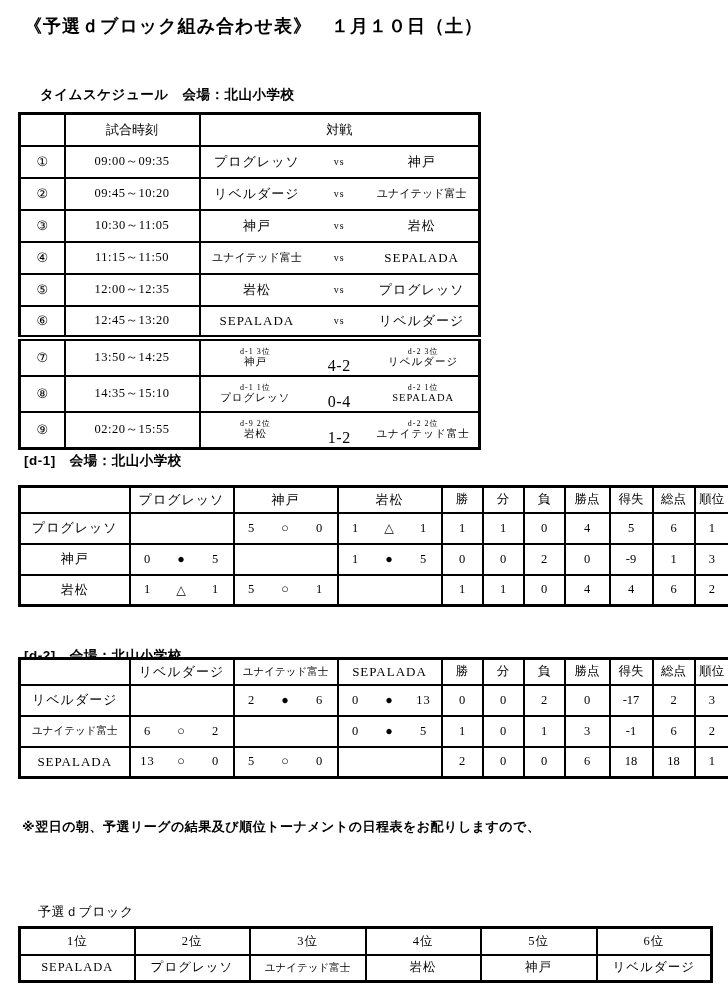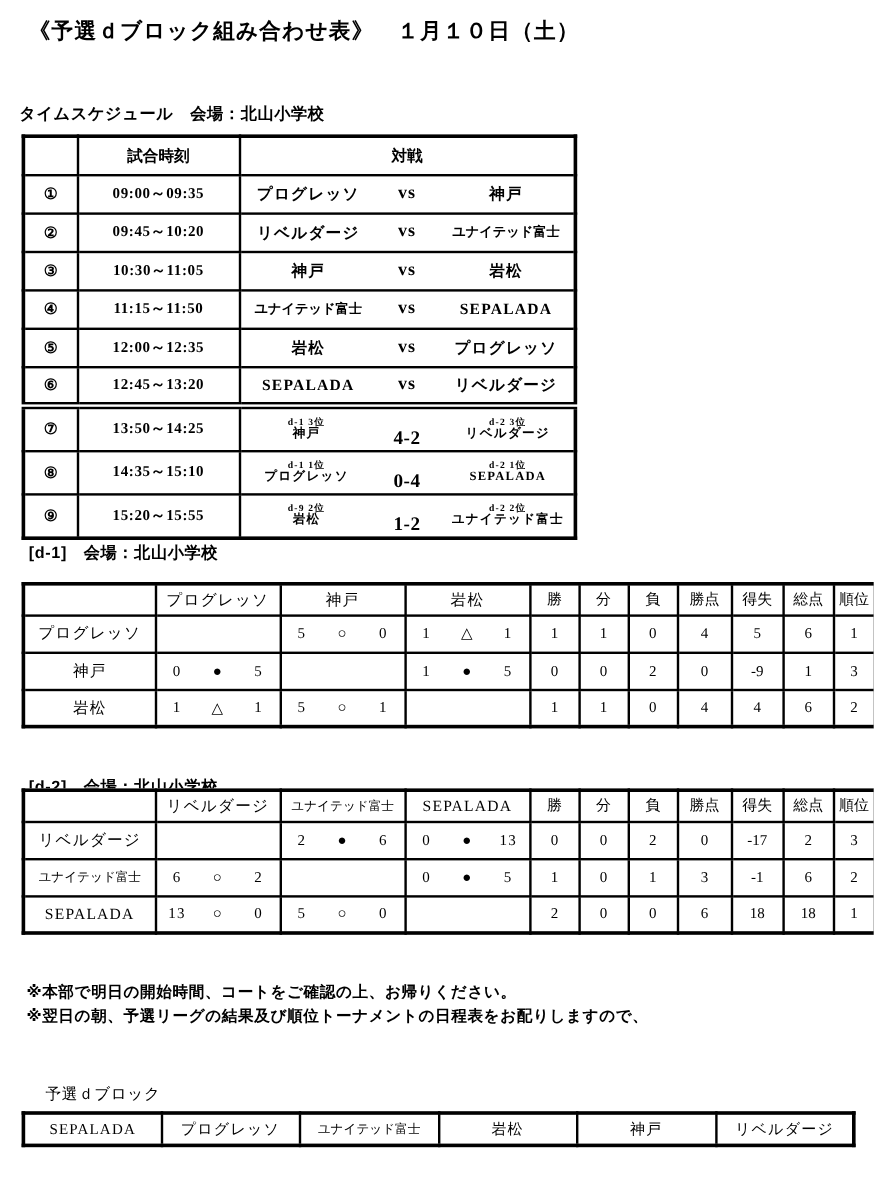--- a/index.html
+++ b/index.html
@@ -11,38 +11,38 @@
   .abs{position:absolute;}
   .doc-title{
     top:14px;left:24px;
     font-family:"Liberation Sans","DejaVu Sans",sans-serif;
     font-weight:bold;font-size:18px;letter-spacing:1px;
   }
   .sec-heading{
     font-family:"Liberation Sans","DejaVu Sans",sans-serif;
     font-weight:bold;font-size:13.5px;letter-spacing:0.5px;
   }
-  .h-schedule{top:86px;left:16px;}
+  .h-schedule{top:86px;left:40px;}
   .h-d1{top:452px;left:24px;}
   .h-d2{top:647px;left:24px;}
   .h-final{top:903px;left:38px;font-family:"Liberation Serif","DejaVu Serif",serif;font-weight:normal;font-size:13px;}
 
   table{border-collapse:collapse;table-layout:fixed;background:#fff;}
   table{border:3px solid #000;}
   td{border:2px solid #000;padding:0;text-align:center;vertical-align:middle;overflow:hidden;font-size:13px;}
 
   
-  .t1{left:18px;top:112px;width:460px;font-weight:bold;}
+  .t1{left:18px;top:112px;width:460px;}
   .t1 tr{height:32px;}
   .t1 tr.po{height:30px;}
   .t1 .time{font-size:12.5px;letter-spacing:0.5px;}
   .t1 .match-flex{display:flex;align-items:center;width:100%;}
   .t1 .team{flex:1.1;font-size:13px;letter-spacing:1px;}
   .t1 .team.sm{font-size:11px;letter-spacing:0;}
-  .t1 .vs{width:52px;font-size:15px;letter-spacing:1px;text-align:center;}
+  .t1 .vs{width:52px;font-size:10px;letter-spacing:1px;text-align:center;}
   .t1 tr.po-first td{border-top:6px double #000;}
   .t1 .side{flex:1.15;display:flex;flex-direction:column;justify-content:center;line-height:1.15;}
   .t1 .tag{font-size:8px;letter-spacing:1px;}
   .t1 .pname{font-size:10.5px;letter-spacing:1px;}
   .t1 .score{width:58px;font-size:16px;letter-spacing:0.5px;margin-top:16px;}
   .no-cell{font-size:13px;}
 
   
   .lg{left:18px;width:710px;}
   .lg1{top:485px;}
@@ -181,21 +181,21 @@
       <span class="score">0-4</span>
       <span class="side">
         <span class="tag">d-2 1位</span>
         <span class="pname">SEPALADA</span>
       </span>
     </div>
         </td>
   </tr>
   <tr class="po">
     <td class="no-cell">⑨</td>
-    <td class="time">15:20～15:55</td>
+    <td class="time">02:20～15:55</td>
     <td>
           <div class="match-flex">
       <span class="side">
         <span class="tag">d-9 2位</span>
         <span class="pname">岩松</span>
       </span>
       <span class="score">1-2</span>
       <span class="side">
         <span class="tag">d-2 2位</span>
         <span class="pname sm">ユナイテッド富士</span>
@@ -452,37 +452,44 @@
     <td class="st">0</td>
     <td class="st">6</td>
     <td class="st">18</td>
     <td class="st">18</td>
     <td class="st">1</td>
   </tr>
   </tbody>
 </table>
 
 <div class="abs notes">
-  <div>※本部で明日の開始時間、コートをご確認の上、お帰りください。</div>
   <div>※翌日の朝、予選リーグの結果及び順位トーナメントの日程表をお配りしますので、</div>
 </div>
 
 <div class="abs sec-heading h-final">予選ｄブロック</div>
 
 <table class="abs tf">
   <colgroup>
     <col style="width:115px">
       <col style="width:115px">
       <col style="width:116px">
     <col style="width:115px">
       <col style="width:116px">
       <col style="width:115px">
   </colgroup>
   <tbody>
   <tr>
+    <td>1位</td>
+    <td>2位</td>
+    <td>3位</td>
+    <td>4位</td>
+    <td>5位</td>
+    <td>6位</td>
+  </tr>
+  <tr>
     <td>SEPALADA</td>
     <td>プログレッソ</td>
     <td class="t-sm">ユナイテッド富士</td>
     <td>岩松</td>
     <td>神戸</td>
     <td>リベルダージ</td>
   </tr>
   </tbody>
 </table>
 

